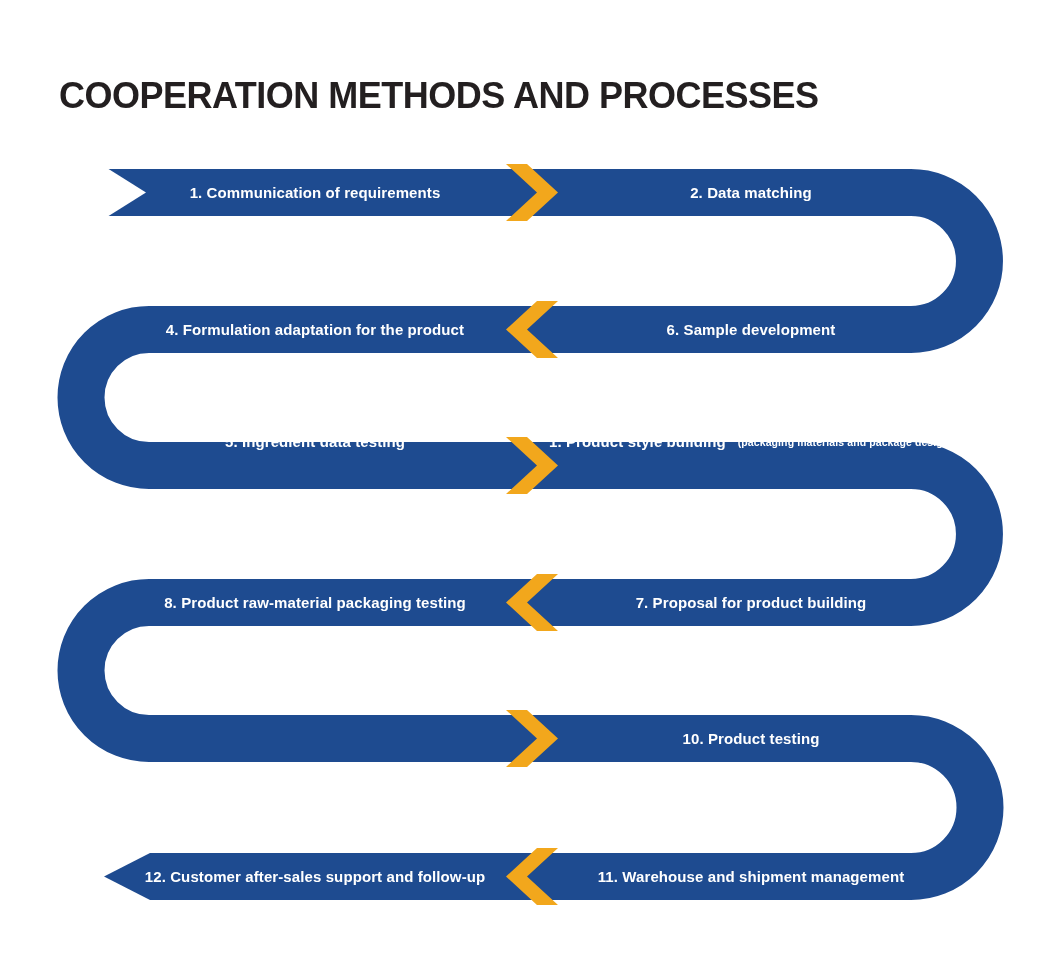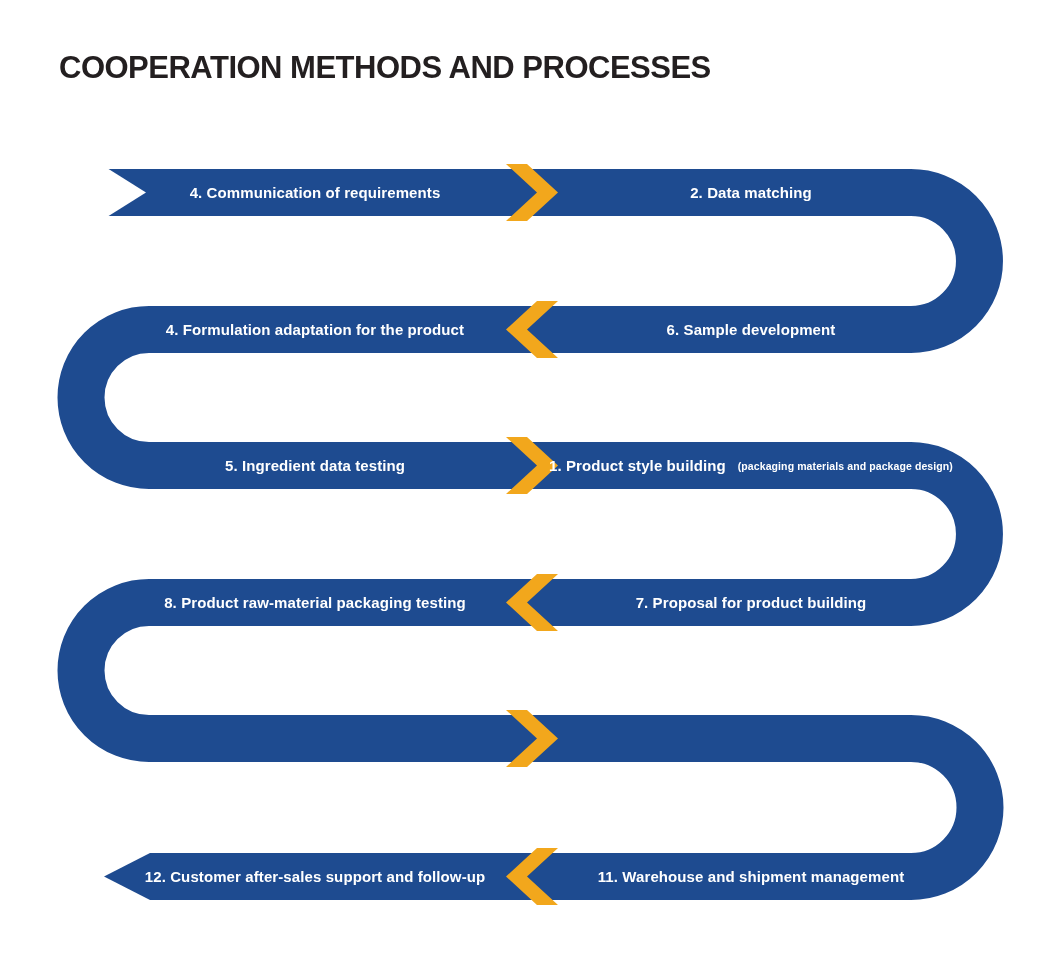--- a/index.html
+++ b/index.html
@@ -11,22 +11,22 @@
   #stage {
     position: relative;
     width: 1060px;
     height: 966px;
     background: var(--bg, #ffffff);
     overflow: hidden;
   }
   .page-title {
     position: absolute;
     left: 59px;
-    top: 50px;
-    font-size: 31px;
+    top: 75px;
+    font-size: 36px;
     font-weight: 800;
     letter-spacing: -0.5px;
     color: var(--title-color, #231f20);
     white-space: nowrap;
   }
   #snake-svg {
     position: absolute;
     left: 0;
     top: 0;
   }
@@ -44,21 +44,21 @@
   }
   .step-label .note {
     font-size: 10.5px;
     font-weight: 700;
     margin-left: 12px;
   }
   .lane-left  { left: 150px; width: 330px; }
   .lane-right { left: 575px; width: 352px; }
   .row-1 { top: 169px; }
   .row-2 { top: 306px; }
-  .row-3 { top: 442px; }
+  .row-3 { top: 418px; }
   .row-4 { top: 579px; }
   .row-5 { top: 715px; }
   .row-6 { top: 853px; }
 </style>
 </head>
 <body>
 
 <div id="stage">
 
   <div class="page-title">COOPERATION METHODS AND PROCESSES</div>
@@ -82,32 +82,33 @@
     <polygon points="150,853 150,900 104,876.5" fill="var(--ribbon-blue, #1e4b90)"></polygon>
 
     <polygon points="506,164 527,164 558,192.5 527,221 506,221 537,192.5" fill="var(--chevron-yellow, #f2a71c)"></polygon>
     <polygon points="558,301 537,301 506,329.5 537,358 558,358 527,329.5" fill="var(--chevron-yellow, #f2a71c)"></polygon>
     <polygon points="506,437 527,437 558,465.5 527,494 506,494 537,465.5" fill="var(--chevron-yellow, #f2a71c)"></polygon>
     <polygon points="558,574 537,574 506,602.5 537,631 558,631 527,602.5" fill="var(--chevron-yellow, #f2a71c)"></polygon>
     <polygon points="506,710 527,710 558,738.5 527,767 506,767 537,738.5" fill="var(--chevron-yellow, #f2a71c)"></polygon>
     <polygon points="558,848 537,848 506,876.5 537,905 558,905 527,876.5" fill="var(--chevron-yellow, #f2a71c)"></polygon>
   </svg>
 
-  <div class="step-label lane-left row-1">4. Communication of requirements</div>
+  <div class="step-label lane-left row-1">1. Communication of requirements</div>
   <div class="step-label lane-right row-1">2. Data matching</div>
 
   <div class="step-label lane-left row-2">4. Formulation adaptation for the product</div>
   <div class="step-label lane-right row-2">6. Sample development</div>
 
   <div class="step-label lane-left row-3">5. Ingredient data testing</div>
   <div class="step-label lane-right row-3">
     <span>1. Product style building</span>
     <span class="note">(packaging materials and package design)</span>
   </div>
 
   <div class="step-label lane-left row-4">8. Product raw-material packaging testing</div>
   <div class="step-label lane-right row-4">7. Proposal for product  building</div>
 
+  <div class="step-label lane-right row-5">10. Product testing</div>
 
   <div class="step-label lane-left row-6">12. Customer after-sales support and follow-up</div>
   <div class="step-label lane-right row-6">11. Warehouse and shipment management</div>
 
 </div>
 
 </body></html>

